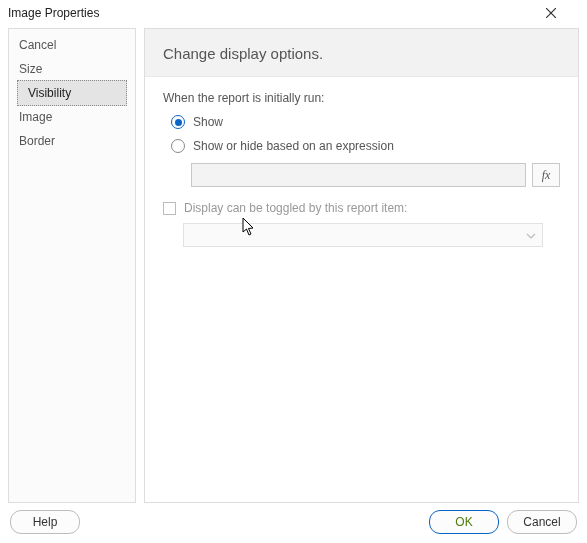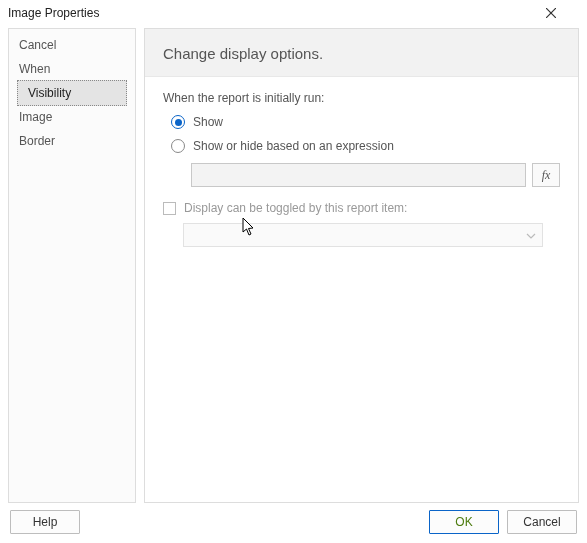--- a/index.html
+++ b/index.html
@@ -152,21 +152,21 @@
     padding: 6px 10px 6px 10px;
     gap: 8px;
     height: 38px;
   }
   .footer .spacer { flex: 1; }
   .btn {
     min-width: 70px;
     height: 24px;
     border: 1px solid #bdbdbd;
     background: #fcfcfc;
-    border-radius: 1px;
+    border-radius: 11px;
     display: flex; align-items: center; justify-content: center;
     font-size: 12px;
     color: #333;
     cursor: pointer;
     padding: 0 14px;
   }
   .btn.primary {
     border-color: #0a64c8;
     color: #4d7c0f;
   }
@@ -186,21 +186,21 @@
     <svg viewBox="0 0 10 10">
       <line x1="0" y1="0" x2="10" y2="10" stroke="#333" stroke-width="1.2"></line>
       <line x1="10" y1="0" x2="0" y2="10" stroke="#333" stroke-width="1.2"></line>
     </svg>
   </div>
 </div>
 
 <div class="dialog-body">
   <div class="sidebar">
     <div class="sidebar-item">Cancel</div>
-    <div class="sidebar-item">When</div>
+    <div class="sidebar-item">Size</div>
     <div class="sidebar-item selected">Visibility</div>
     <div class="sidebar-item">Image</div>
     <div class="sidebar-item">Border</div>
   </div>
 
   <div class="content">
     <div class="content-header">Change display options.</div>
     <div class="content-main">
       <div class="section-label">When the report is initially run:</div>
 

